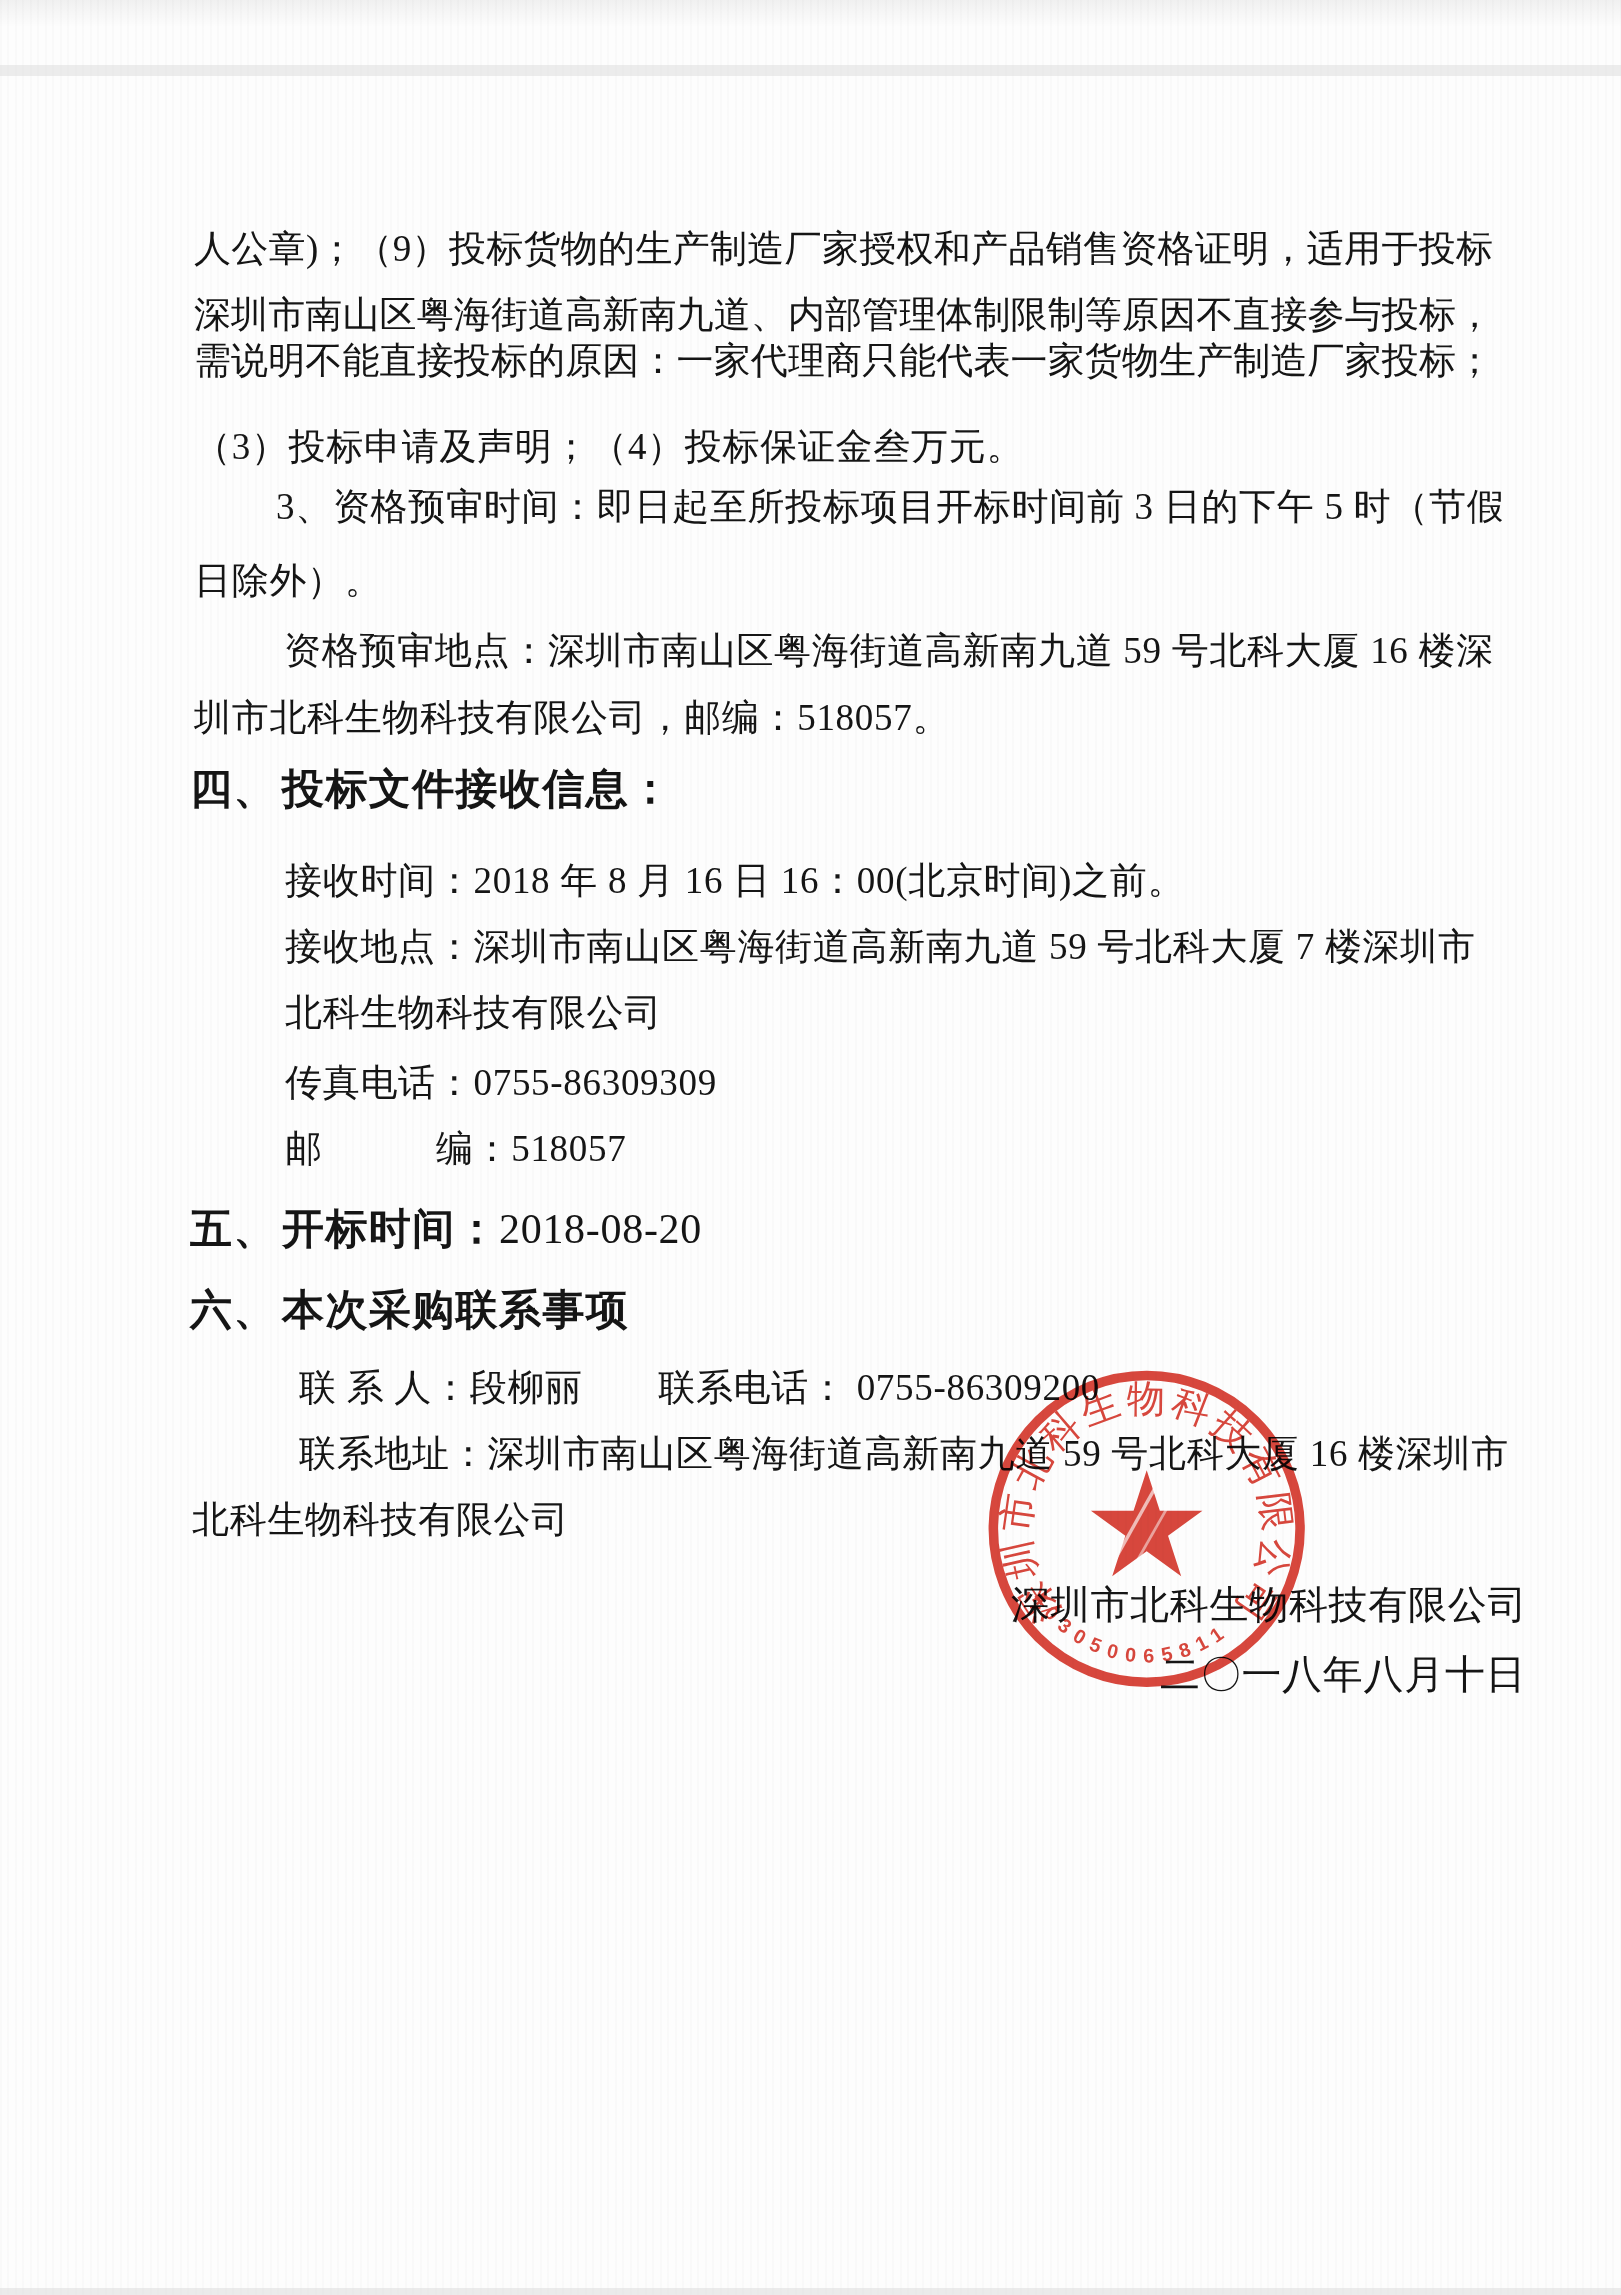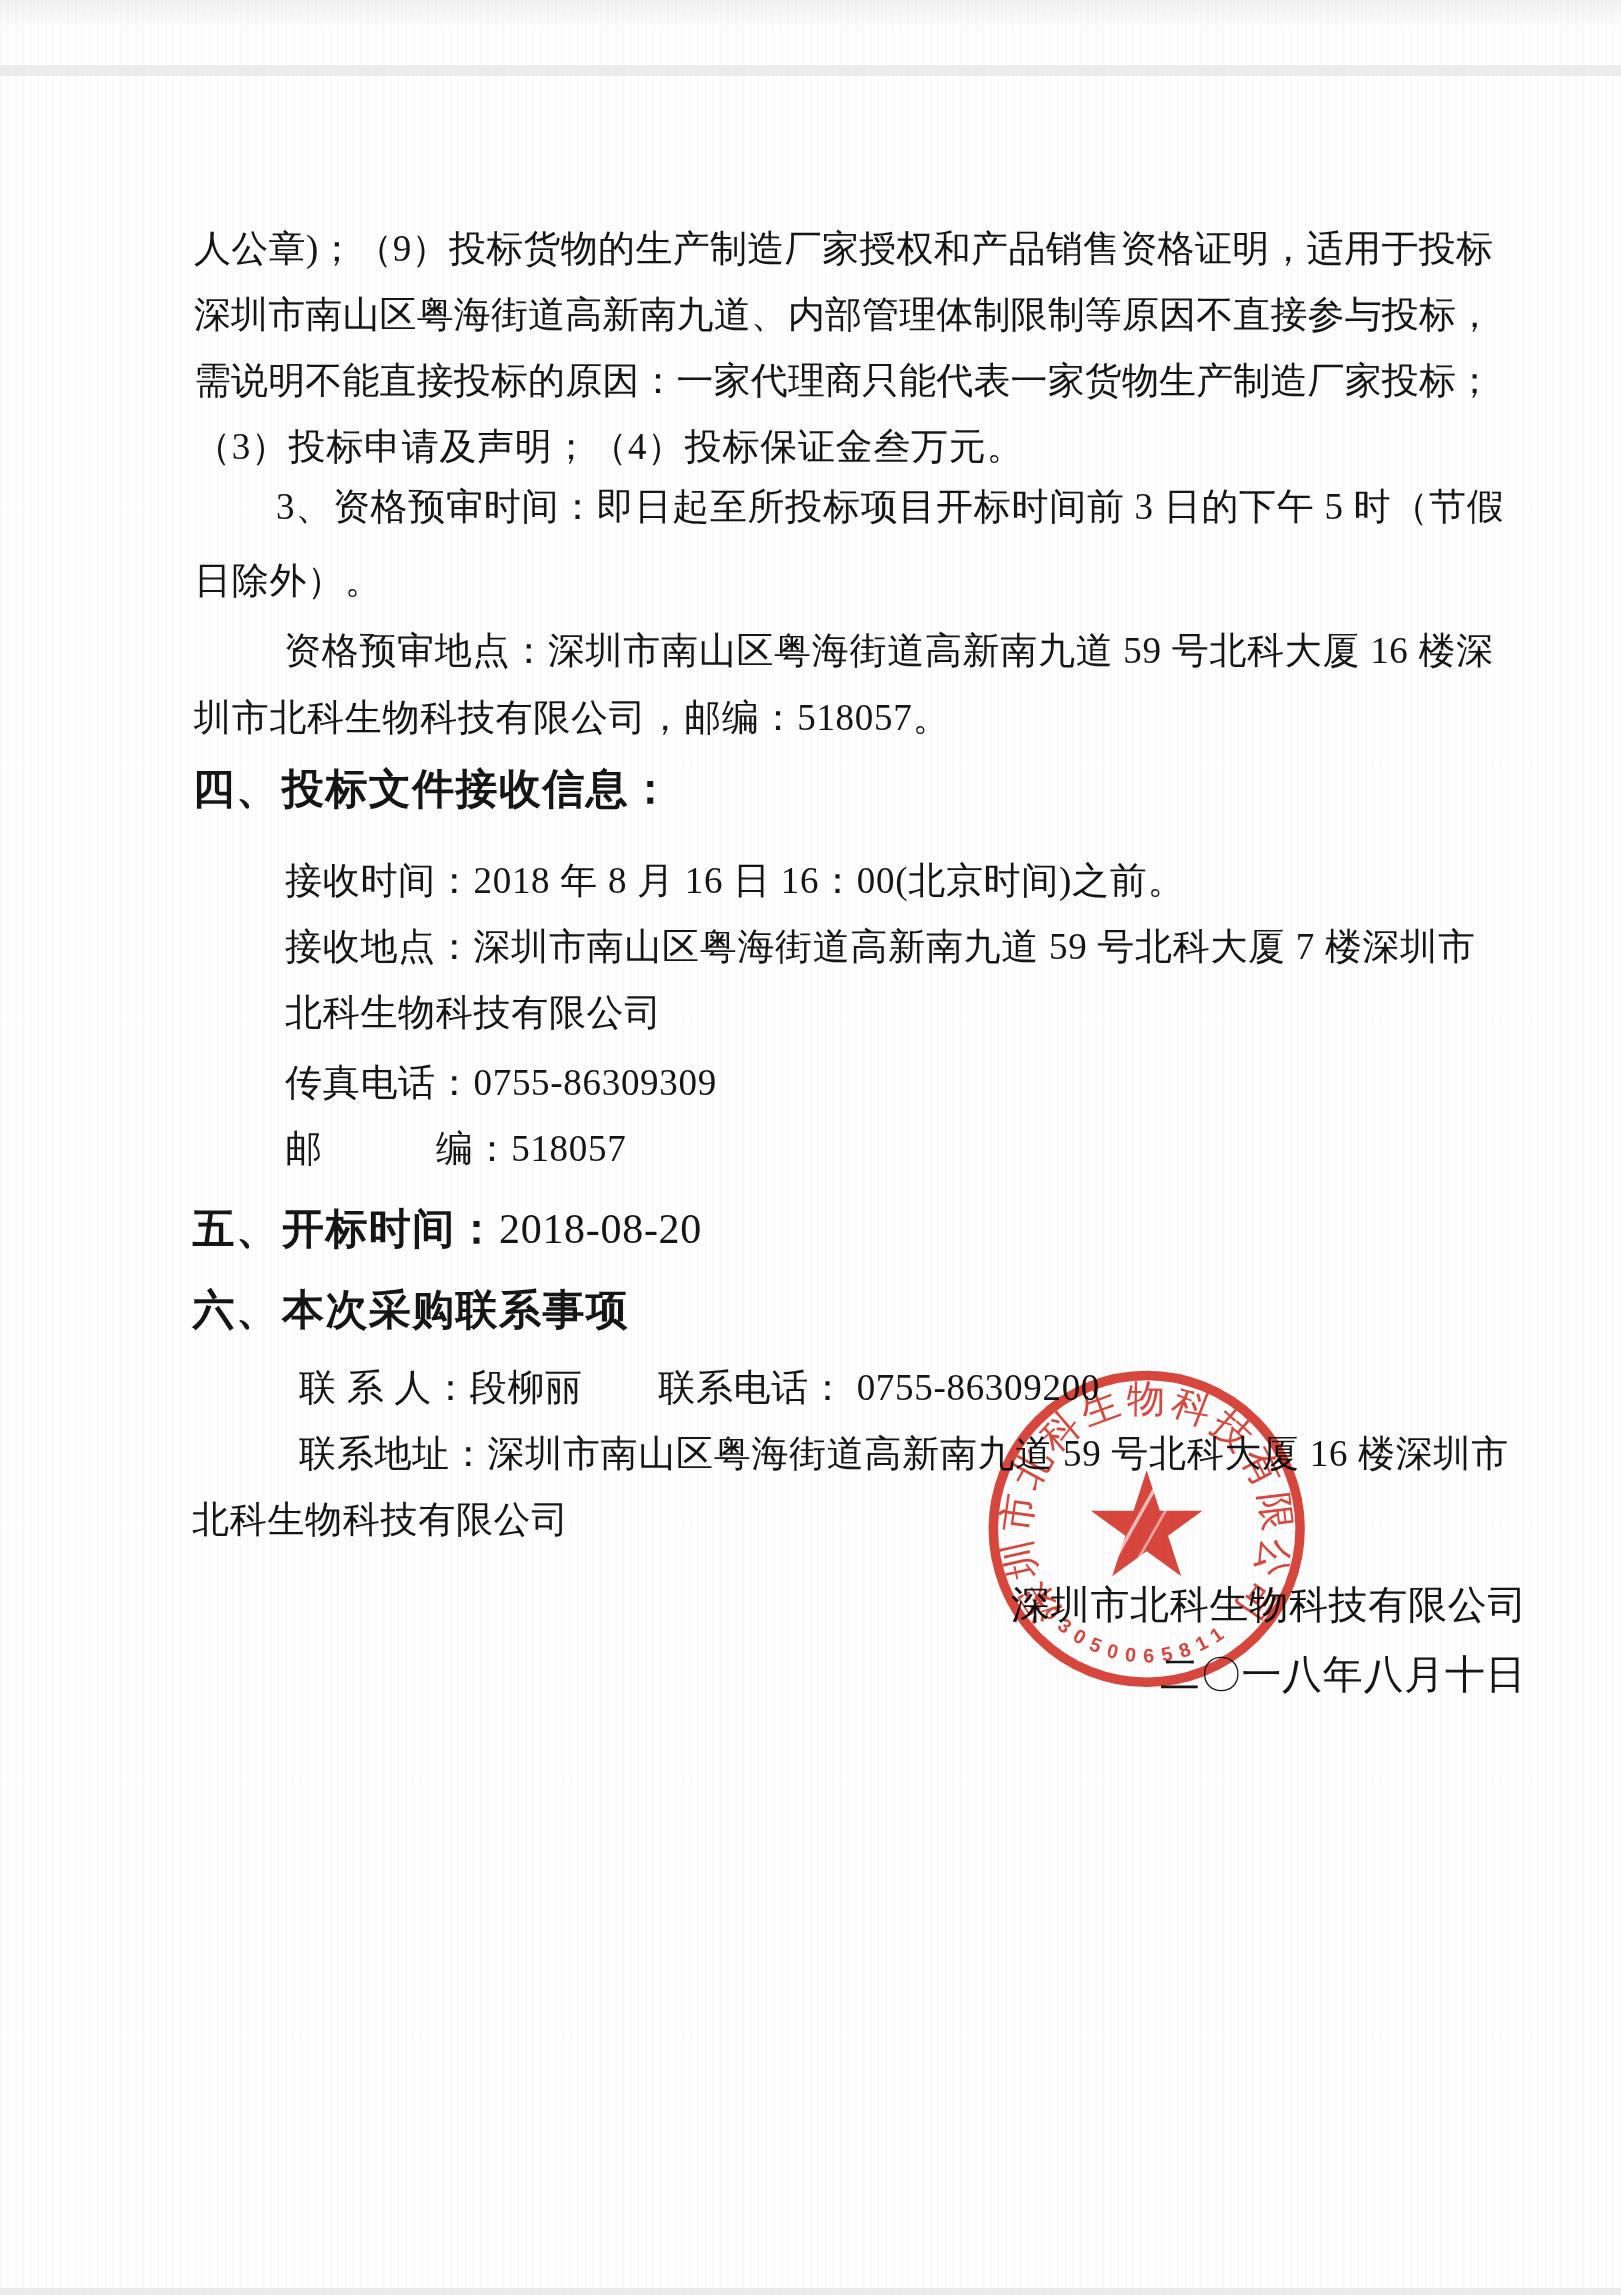--- a/index.html
+++ b/index.html
@@ -20,21 +20,21 @@
   .scan-band-top{
     position:absolute;left:0;top:65px;width:100%;height:11px;
     background:#d6d6d6;opacity:.45;
   }
   .scan-band-bottom{
     position:absolute;left:0;bottom:0;width:100%;height:6.8px;
     background:#e2e2e2;opacity:.7;
   }
   .line{
     position:absolute;line-height:1;font-size:37px;
-    white-space:nowrap;letter-spacing:0.7px;text-align:center;
+    white-space:nowrap;letter-spacing:0.7px;
   }
   .just{
     width:1299px;white-space:normal;
     text-align:justify;text-align-last:justify;letter-spacing:0;
   }
   .heading{
     font-family:"Liberation Sans","DejaVu Sans",sans-serif;
     font-weight:bold;font-size:42px;letter-spacing:1.4px;
   }
   .heading .num{display:inline-block;width:92px;}
@@ -50,21 +50,21 @@
 </style>
 </head>
 <body>
 
 <div class="scan-noise"></div>
 <div class="scan-band-top"></div>
 <div class="scan-band-bottom"></div>
 
 <div class="line just" style="left:194px;top:230px">人公章)；（9）投标货物的生产制造厂家授权和产品销售资格证明，适用于投标</div>
 <div class="line just" style="left:194px;top:296px">深圳市南山区粤海街道高新南九道、内部管理体制限制等原因不直接参与投标，</div>
-<div class="line just" style="left:194px;top:362px">需说明不能直接投标的原因：一家代理商只能代表一家货物生产制造厂家投标；</div>
+<div class="line just" style="left:194px;top:342px">需说明不能直接投标的原因：一家代理商只能代表一家货物生产制造厂家投标；</div>
 <div class="line" style="left:194px;top:428px">（3）投标申请及声明；（4）投标保证金叁万元。</div>
 
 <div class="line" style="left:276px;top:488px">3、资格预审时间：即日起至所投标项目开标时间前 3 日的下午 5 时（节假</div>
 <div class="line" style="left:194px;top:562px">日除外）。</div>
 
 <div class="line" style="left:284px;top:632px">资格预审地点：深圳市南山区粤海街道高新南九道 59 号北科大厦 16 楼深</div>
 <div class="line" style="left:194px;top:699px">圳市北科生物科技有限公司，邮编：518057。</div>
 
 <div class="line heading" style="left:190px;top:768px">
   <span class="num">四、</span><span>投标文件接收信息：</span>

